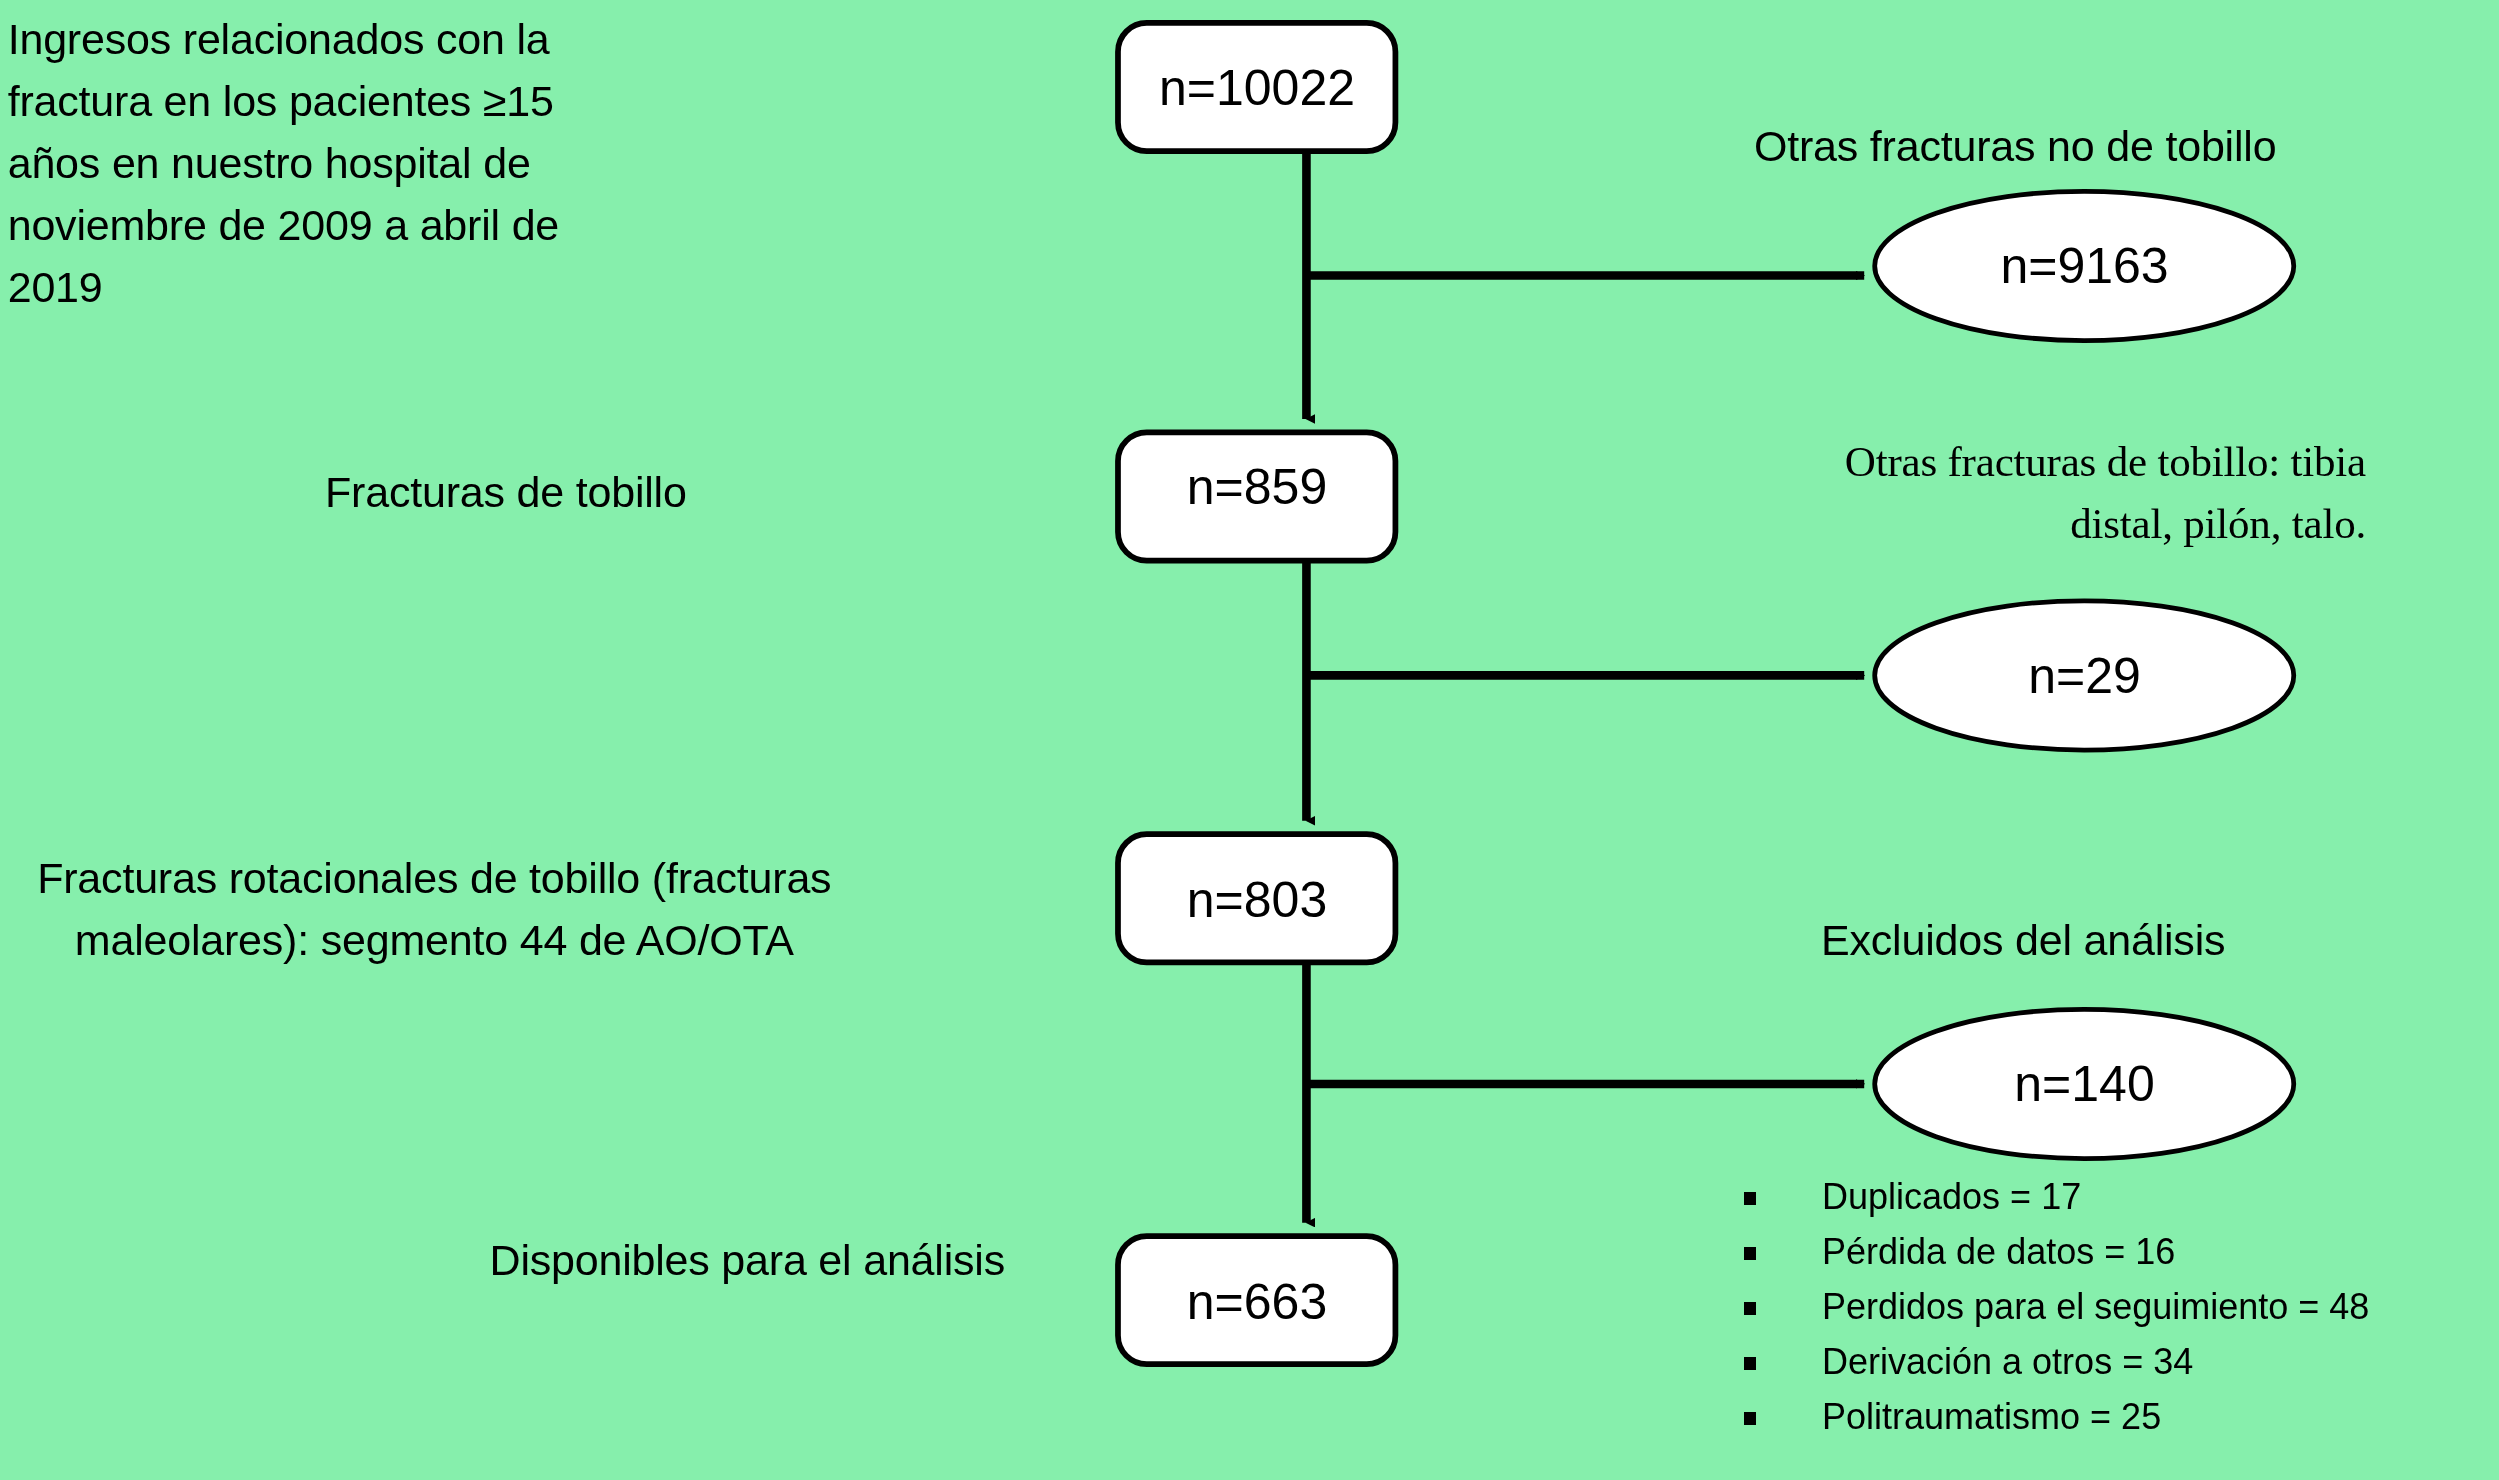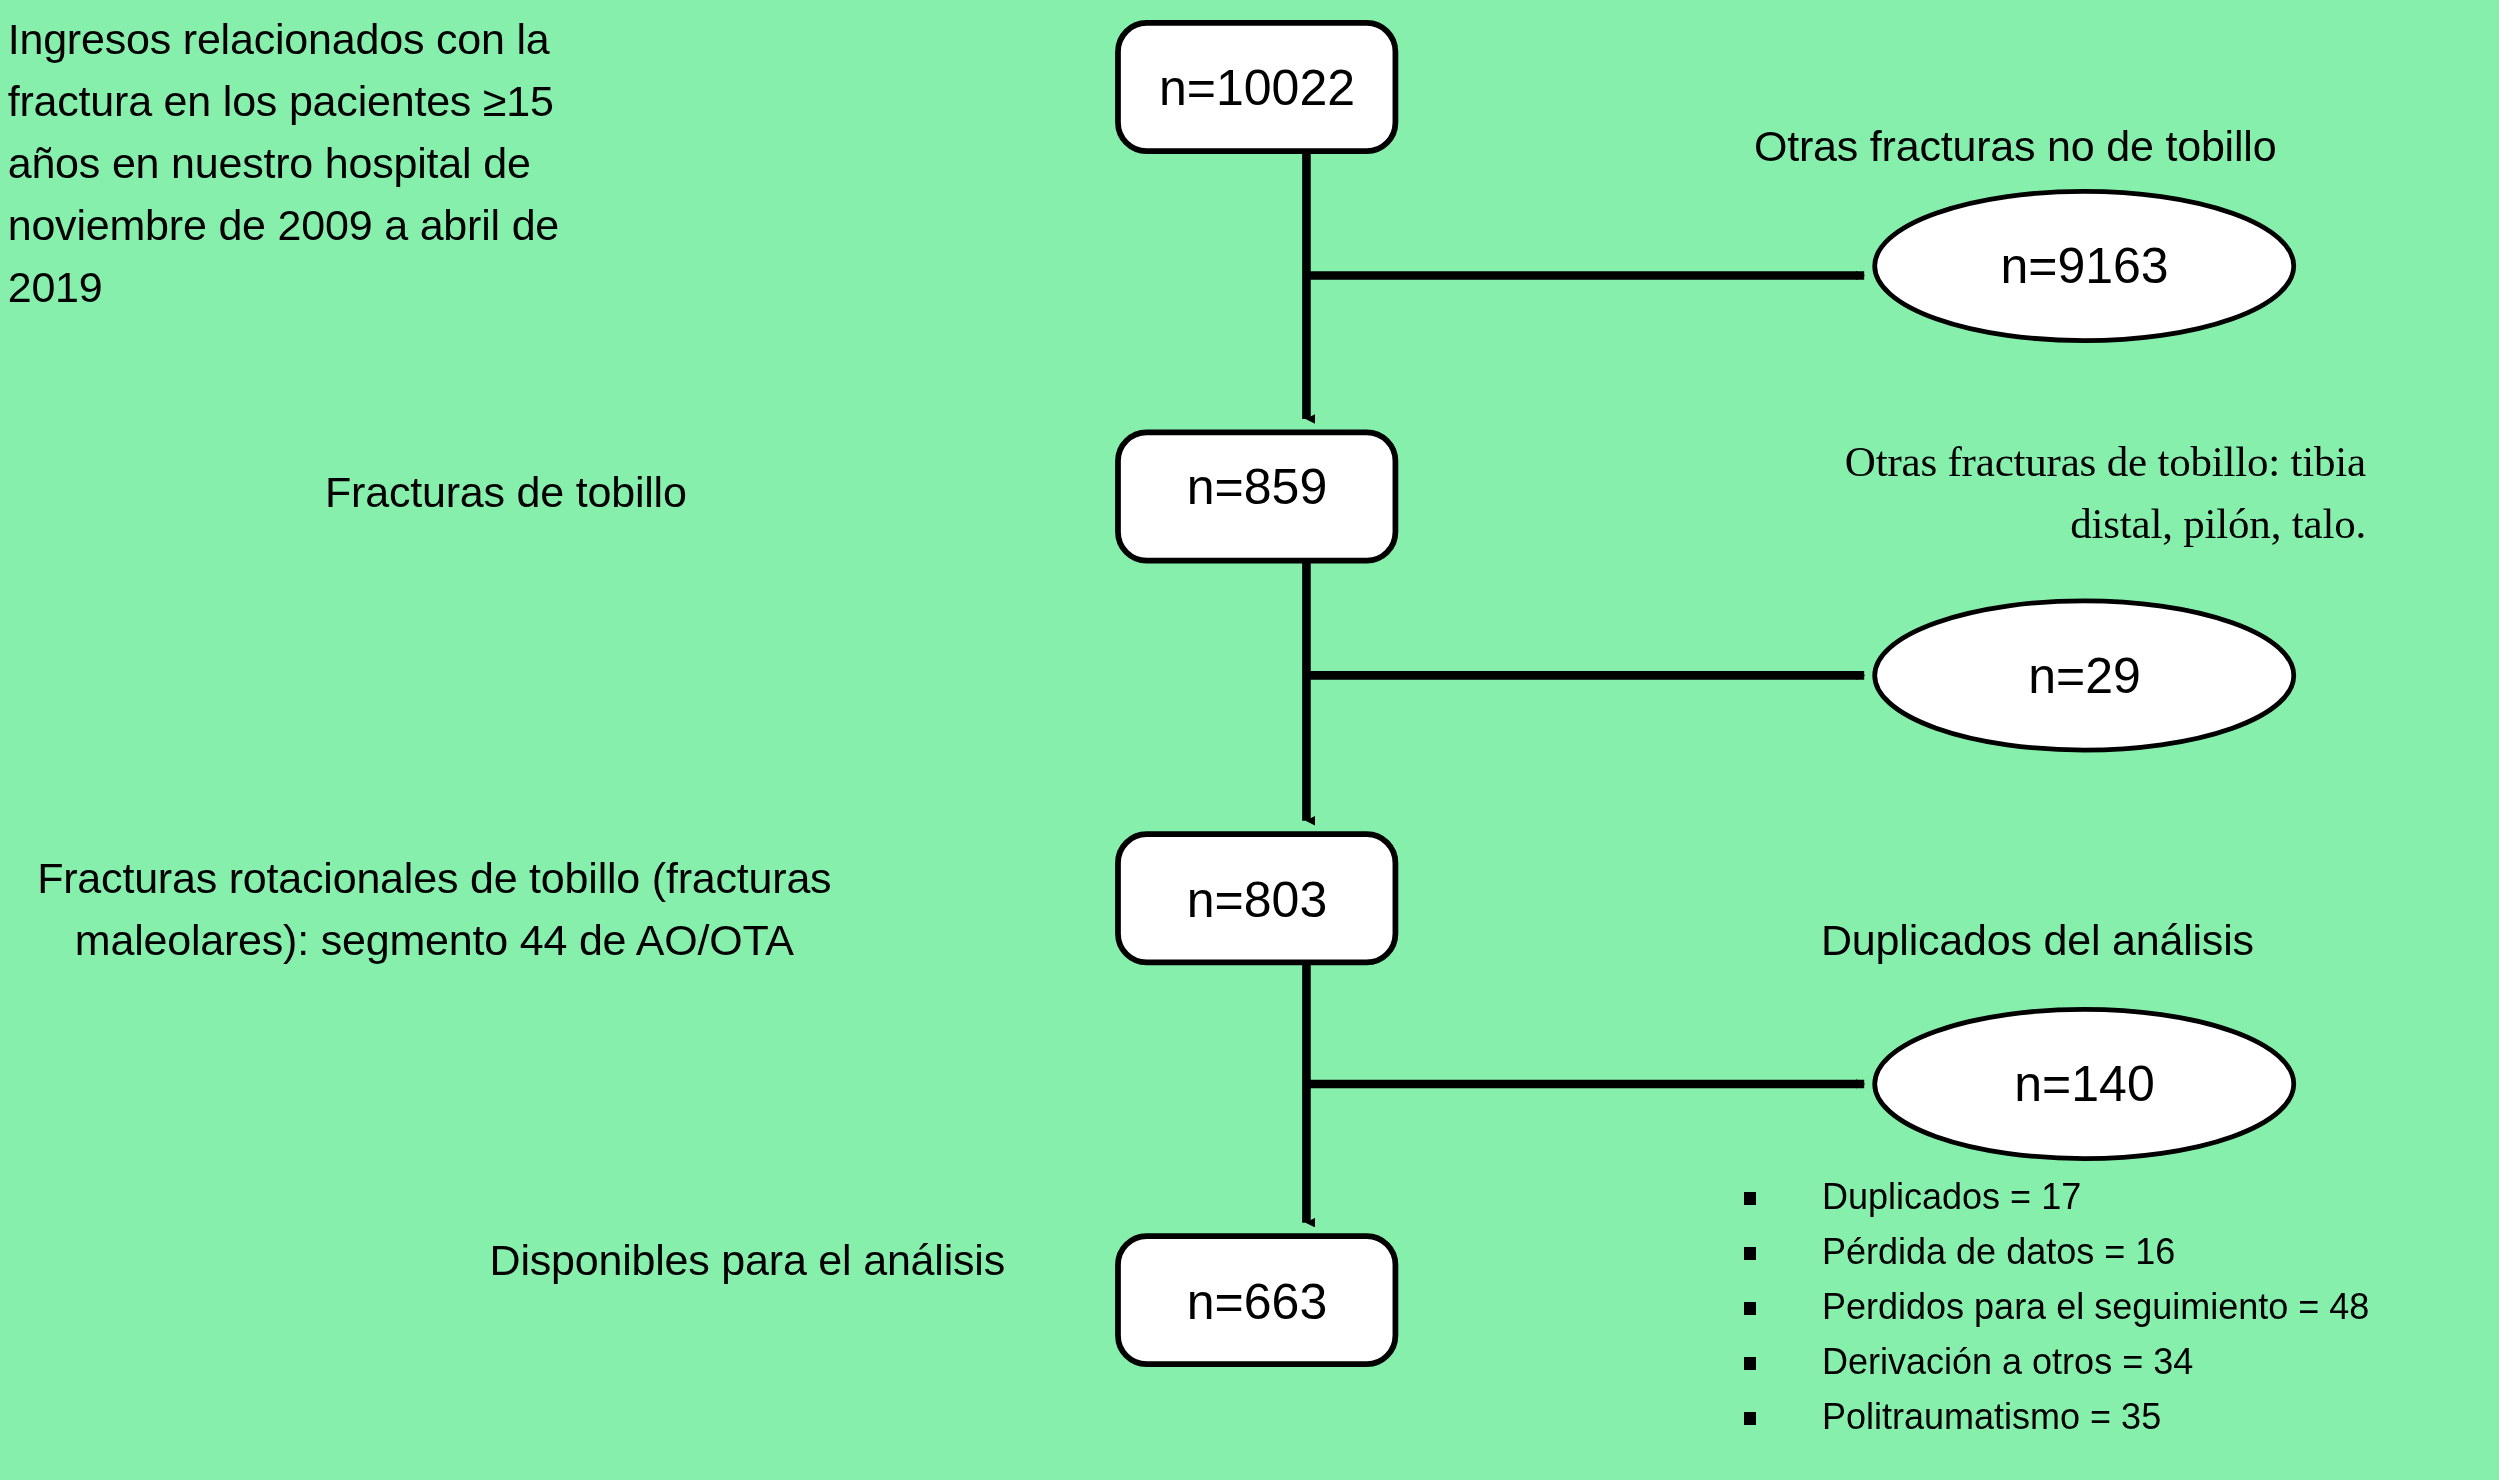--- a/index.html
+++ b/index.html
@@ -135,39 +135,39 @@
   <div class="txt" id="label-ankle">Fracturas de tobillo</div>
 
   <div class="txt" id="label-rotational">Fracturas rotacionales de tobillo (fracturas maleolares): segmento 44 de AO/OTA</div>
 
   <div class="txt" id="label-available">Disponibles para el análisis</div>
 
   <div class="txt" id="label-other-nonankle">Otras fracturas no de tobillo</div>
 
   <div class="txt" id="label-other-ankle">Otras fracturas de tobillo: tibia distal, pilón, talo.</div>
 
-  <div class="txt" id="label-excluded">Duplicados del análisis</div>
+  <div class="txt" id="label-excluded">Excluidos del análisis</div>
 
   <ul id="exclusion-list">
     <li>
       <span class="bullet-square"></span>
       <span>Duplicados = 17</span>
     </li>
     <li>
       <span class="bullet-square"></span>
       <span>Pérdida de datos = 16</span>
     </li>
     <li>
       <span class="bullet-square"></span>
       <span>Perdidos para el seguimiento = 48</span>
     </li>
     <li>
       <span class="bullet-square"></span>
       <span>Derivación a otros = 34</span>
     </li>
     <li>
       <span class="bullet-square"></span>
-      <span>Politraumatismo = 35</span>
+      <span>Politraumatismo = 25</span>
     </li>
   </ul>
 
 </div>
 
 
 </body></html>

